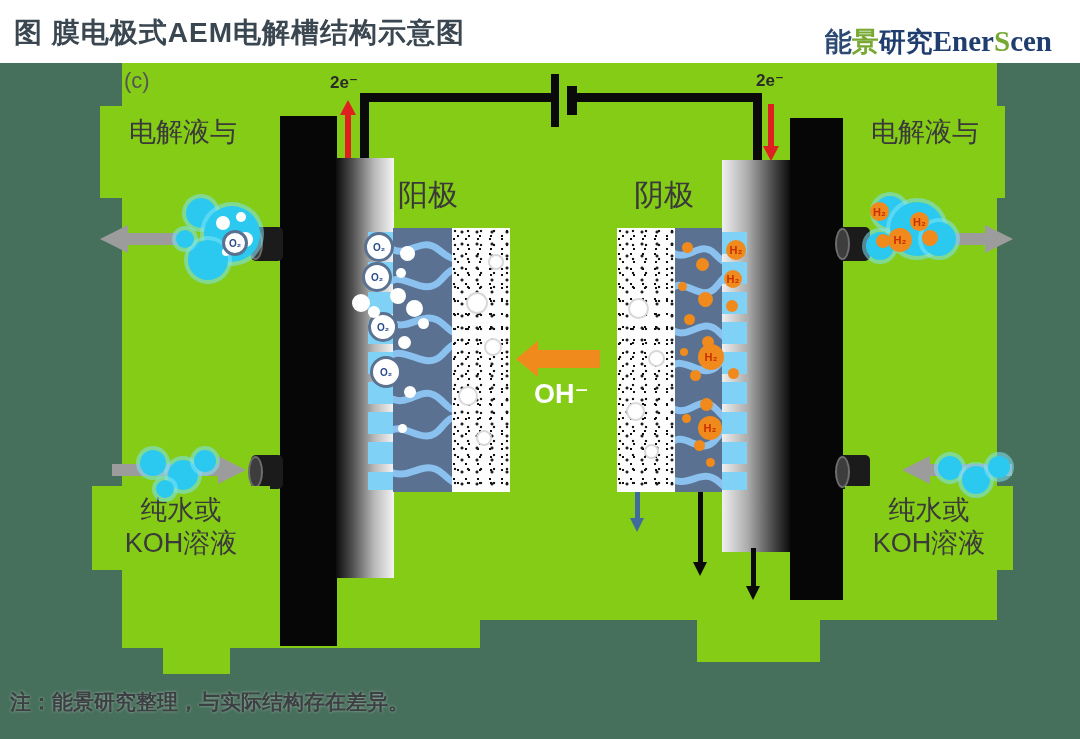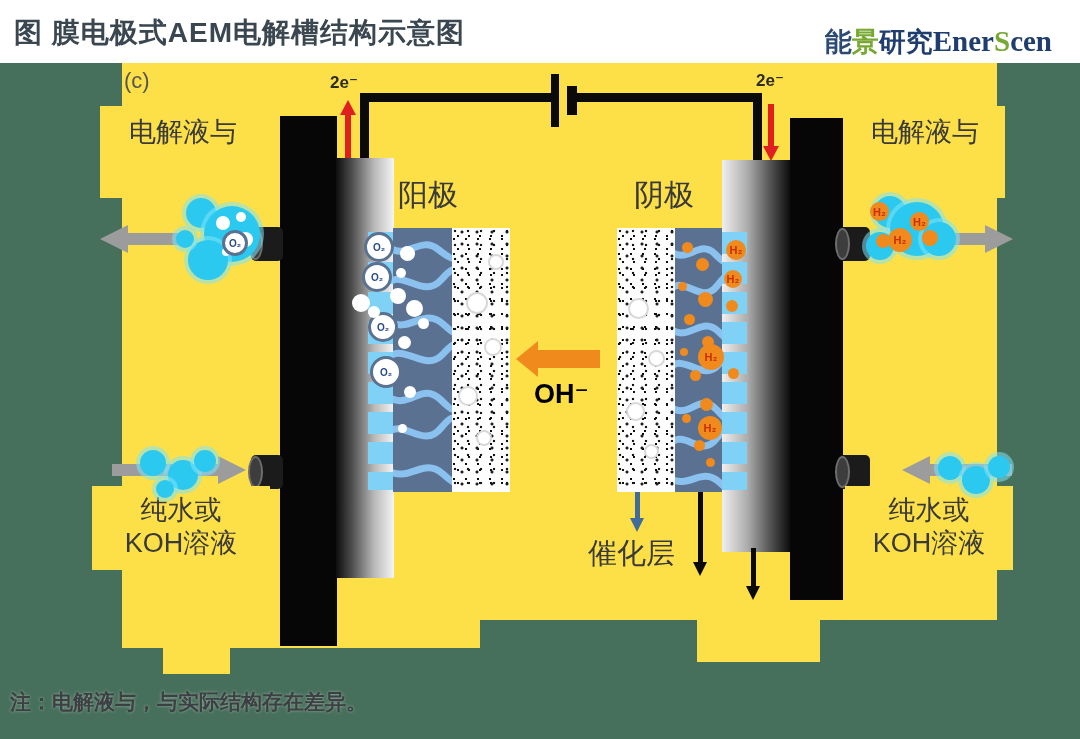--- a/index.html
+++ b/index.html
@@ -9,21 +9,21 @@
   
   .header{position:absolute;left:0;top:0;width:1080px;height:63px;background:#ffffff;}
   .title{position:absolute;left:14px;top:14px;font-size:28px;font-weight:bold;color:#3A4650;letter-spacing:1px;}
   .logo{position:absolute;right:28px;top:12px;font-size:27px;font-weight:bold;white-space:nowrap;margin-top:12px;}
   .logo .cn1{color:#2C4A74;}
   .logo .cn2{color:#76A832;}
   .logo .cn3{color:#1F3D6E;}
   .logo .en{font-family:"Liberation Serif","DejaVu Serif",serif;font-size:29px;color:#1F3D6E;}
   .logo .en-green{font-family:"Liberation Serif","DejaVu Serif",serif;font-size:29px;color:#76A832;}
   
-  .white{background:#fde047;}
+  .white{background:#84cc16;}
   
   .blackplate{background:#060606;}
   .grayL{background:linear-gradient(to right,#0d0d0d 0%,#4f4f4f 28%,#b9b9b9 66%,#f4f4f4 100%);}
   .grayR{background:linear-gradient(to left,#0d0d0d 0%,#474747 24%,#ababab 62%,#efefef 100%);}
   .port{background:#1b1b1b;border-radius:5px;}
   .port:before{content:"";position:absolute;left:-3px;top:1px;width:11px;height:28px;
     background:#3d3d3d;border:2px solid #6e6e6e;border-radius:50%;}
   
   .squares{background:repeating-linear-gradient(to bottom,#7FD2F6 0px,#7FD2F6 22px,rgba(0,0,0,0) 22px,rgba(0,0,0,0) 30px);}
   .slate{background:#5A7191;overflow:hidden;}
@@ -34,21 +34,21 @@
     radial-gradient(circle at 2px 11px,#0c0c0c 1px,transparent 1.3px);
     background-size:13px 14px,11px 13px,15px 12px,12px 15px;}
   .membrane{background:#FBE5A2;text-align:center;color:#3a3a3a;font-size:31px;line-height:40px;padding-top:14px;box-sizing:border-box;}
   
   .wire{background:#0a0a0a;}
   
   .lbl{color:#3a3a3a;font-size:27px;line-height:33px;text-align:center;}
   .biglbl{color:#3a3a3a;font-size:30px;font-weight:normal;}
   .smallgray{color:#555;font-size:22px;}
   .elabel{color:#2b2b2b;font-size:17px;font-weight:bold;}
-  .oh{color:#000000;font-size:27px;font-weight:bold;text-align:right;}
+  .oh{color:#ffffff;font-size:27px;font-weight:bold;text-align:right;}
   
   .redshaft{background:#E02020;}
   .tri{width:0;height:0;}
   .grayshaft{background:#9C9C9C;}
   
   .wc{position:absolute;background:#fff;border-radius:50%;}
   .cy{position:absolute;background:#2BC9F0;border-radius:50%;box-shadow:0 0 0 4px rgba(127,227,247,.55);}
   .oc{position:absolute;background:#F08A1D;border-radius:50%;}
   .o2ring{position:absolute;background:#fff;border:3px solid #5A7191;border-radius:50%;
     color:#2A4A8A;font-size:10px;font-weight:bold;display:flex;align-items:center;justify-content:center;}
@@ -257,23 +257,22 @@
     </div>
   <div class="h2dot" style="left:698px;top:344px;width:26px;height:26px;">
       <span>H₂</span>
     </div>
   <div class="h2dot" style="left:698px;top:416px;width:24px;height:24px;">
       <span>H₂</span>
     </div>
 
   <div class="abs" style="left:635px;top:492px;width:5px;height:26px;background:#3F6C9B;"></div>
   <div class="abs tri" style="left:630px;top:518px;border-left:7px solid transparent;border-right:7px solid transparent;border-top:14px solid #3F6C9B;"></div>
-  <div class="abs biglbl" style="left:588px;top:534px;font-size:29px;">催化层</div>
 
   <div class="abs" style="left:698px;top:492px;width:5px;height:70px;background:#0a0a0a;"></div>
   <div class="abs tri" style="left:693px;top:562px;border-left:7px solid transparent;border-right:7px solid transparent;border-top:14px solid #0a0a0a;"></div>
 
   <div class="abs" style="left:751px;top:548px;width:5px;height:38px;background:#0a0a0a;"></div>
   <div class="abs tri" style="left:746px;top:586px;border-left:7px solid transparent;border-right:7px solid transparent;border-top:14px solid #0a0a0a;"></div>
 
-  <div class="foot" style="top:688px;">注：电解液与，与实际结构存在差异。</div>
+  <div class="foot" style="top:688px;">注：能景研究整理，与实际结构存在差异。</div>
 
 </div>
 
 </body></html>

